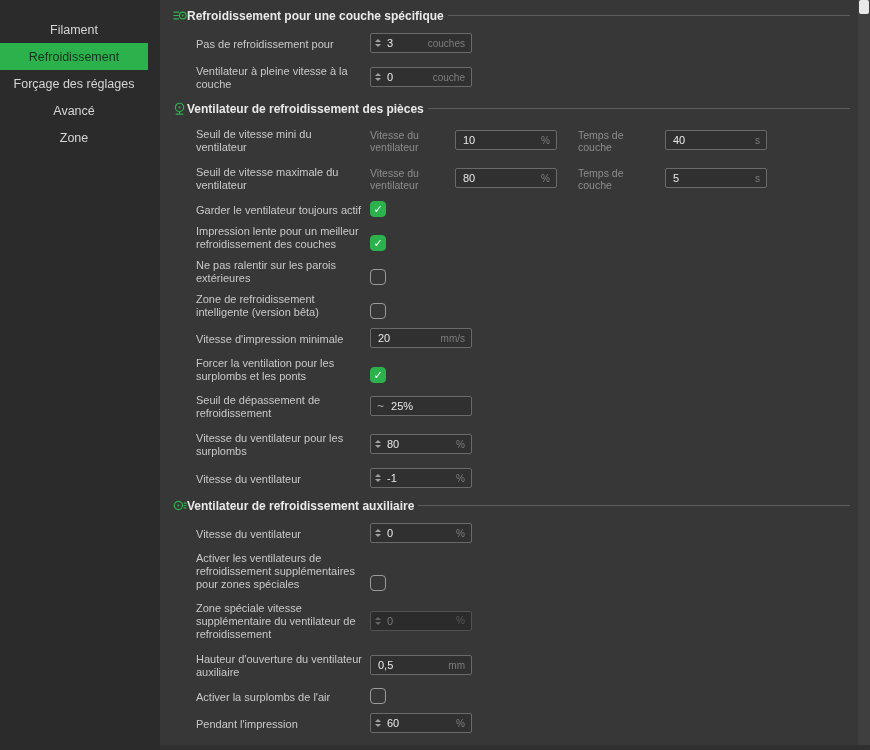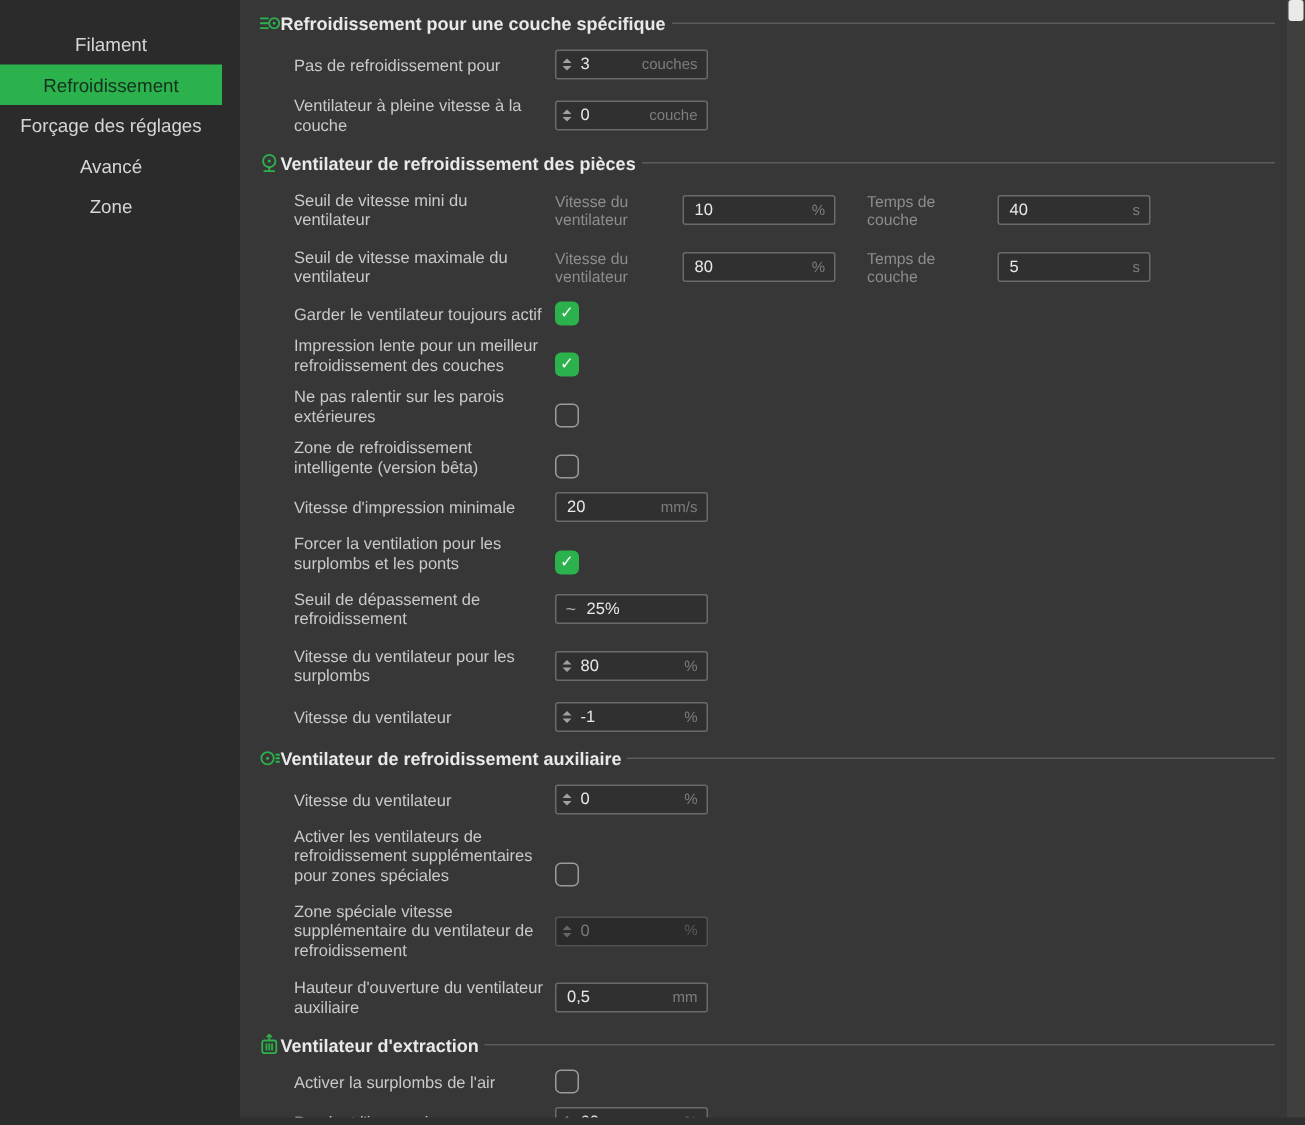--- a/index.html
+++ b/index.html
@@ -259,29 +259,20 @@
     </div>
 
     <div class="row">
       <div class="rlabel">Hauteur d'ouverture du ventilateur auxiliaire</div>
       <div class="field">
         <span class="val">0,5</span>
         <span class="unit">mm</span>
       </div>
     </div>
 
-    <div class="sec">
-      <svg class="icn" width="15" height="15" viewBox="0 0 16 16" fill="none" stroke="#2bb24c" stroke-width="1.3" stroke-linecap="round" stroke-linejoin="round">
-        <rect x="3" y="5" width="10" height="9" rx="1.5"></rect>
-          <path d="M6 7.5v4M8 7.5v4M10 7.5v4"></path>
-          <path d="M8 4V1M6.6 2.2L8 .8l1.4 1.4"></path>
-      </svg>
-      <span class="ttl">Ventilateur d'extraction</span>
-      <span class="line"></span>
-    </div>
 
     <div class="row chk">
       <div class="rlabel">Activer la surplombs de l'air</div>
       <span class="checkbox" data-checked="false"></span>
     </div>
 
     <div class="row">
       <div class="rlabel">Pendant l'impression</div>
       <div class="field spin">
         <span class="arrows">

